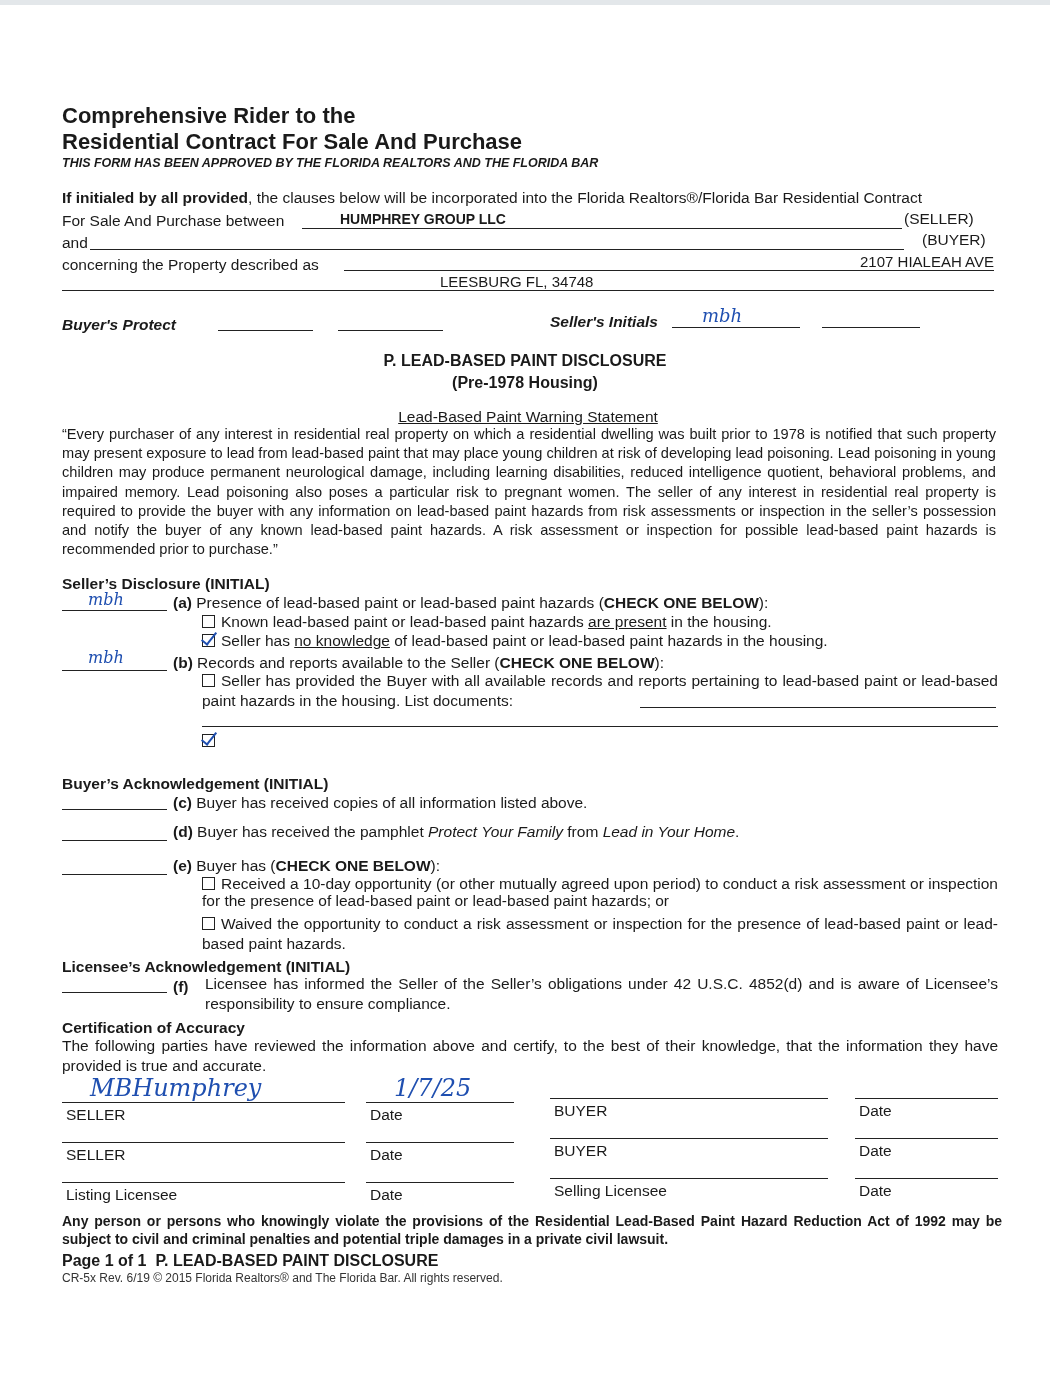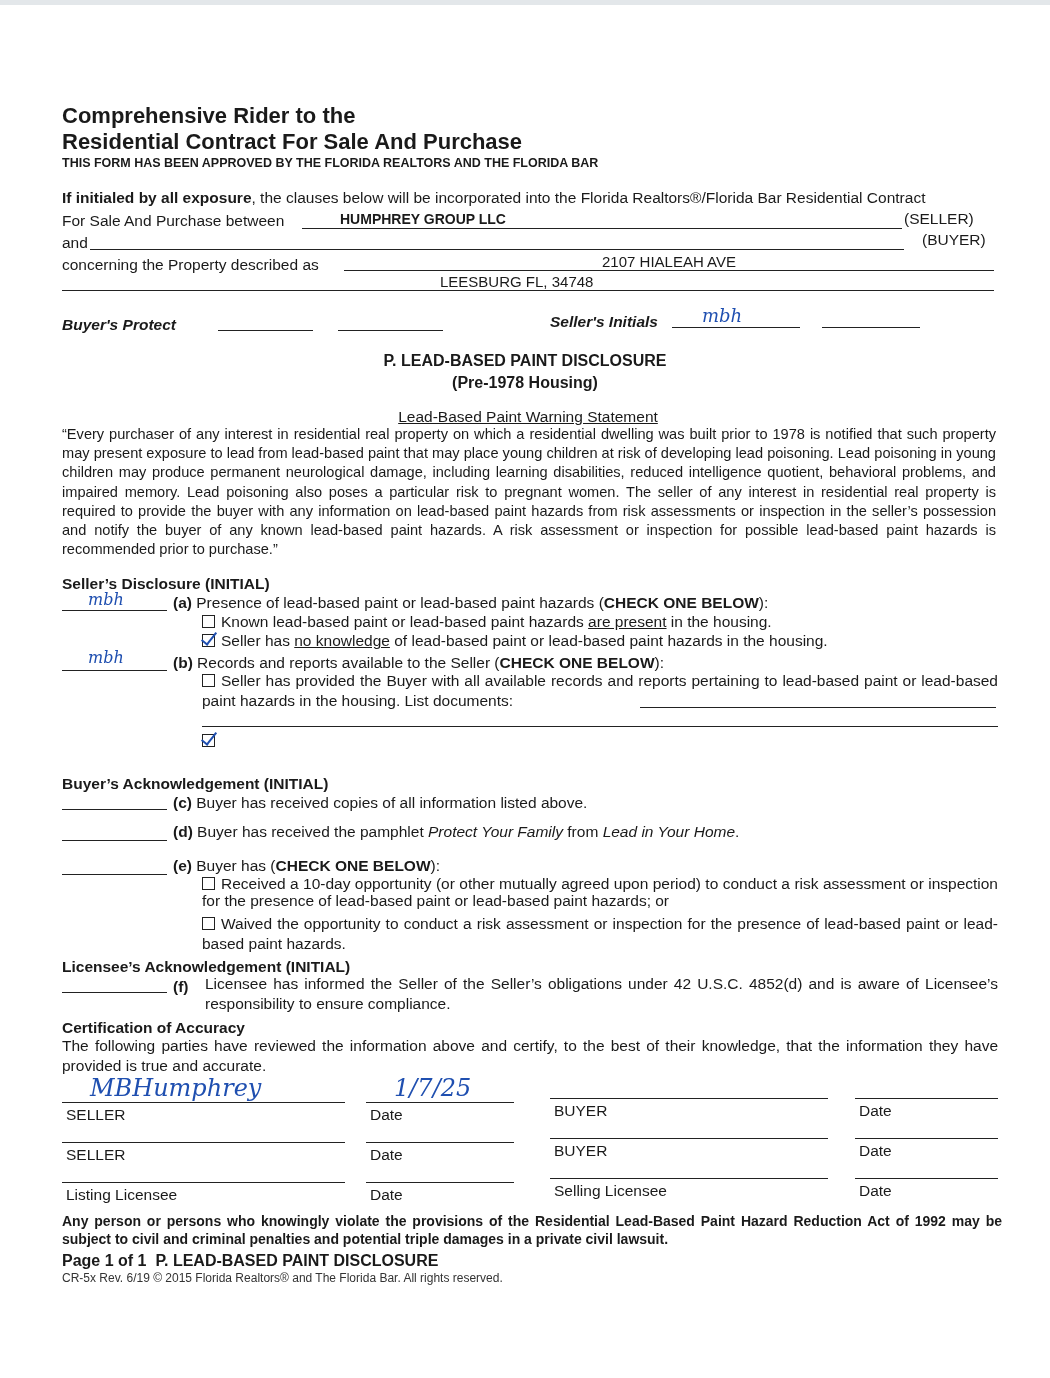--- a/index.html
+++ b/index.html
@@ -4,43 +4,43 @@
 <style>
   html,body{margin:0;padding:0;background:#fff;}
   body{width:1050px;height:1378px;position:relative;overflow:hidden;
        font-family:"Liberation Sans",sans-serif;color:#1a1a1a;}
   .topstrip{position:absolute;left:0;top:0;width:1050px;height:5px;background:#e3e7ea;}
   .abs{position:absolute;}
   .title{font-weight:bold;font-size:22px;line-height:27px;}
   .subtitle{font-weight:bold;font-size:12.5px;}
   .body{font-size:15.5px;line-height:19px;}
   .line{position:absolute;border-bottom:1.4px solid #222;height:0;}
-  .fillval{position:absolute;font-size:15px;text-align:center;}
+  .fillval{position:absolute;font-size:15px;text-align:right;}
   .ink{color:#1f4fb0;font-family:"DejaVu Serif",serif;font-style:italic;}
   .bold{font-weight:bold;}
   .ital{font-style:italic;}
   .ul{text-decoration:underline;text-align:right;}
   .center{text-align:center;}
   .justify{text-align:justify;}
   .box{display:inline-block;width:11px;height:11px;border:1.3px solid #222;vertical-align:-1px;margin-right:6px;position:relative;}
   .box.checked::after{content:"";position:absolute;left:2px;top:-6px;width:6px;height:14px;border-right:2px solid #1f4fb0;border-bottom:2px solid #1f4fb0;transform:rotate(38deg);}
   .sigcell{position:absolute;font-size:15.5px;}
   .sigline{position:absolute;border-bottom:1.4px solid #222;height:0;}
 </style>
 </head>
 <body>
 
 <div class="topstrip"></div>
 
 <div class="abs title" style="left:62px;top:102px;">Comprehensive Rider to the</div>
 <div class="abs title" style="left:62px;top:128px;">Residential Contract For Sale And Purchase</div>
-<div class="abs subtitle" style="left:62px;top:156px;">THIS FORM HAS BEEN APPROVED BY THE FLORIDA REALTORS AND THE FLORIDA BAR</div>
+<div class="abs subtitle" style="left:62px;top:156px;font-style:italic;">THIS FORM HAS BEEN APPROVED BY THE FLORIDA REALTORS AND THE FLORIDA BAR</div>
 
 <div class="abs body" style="left:62px;top:188px;width:935px;">
-  <span class="bold">If initialed by all exposure</span><span>, the clauses below will be incorporated into the Florida Realtors®/Florida Bar Residential Contract</span>
+  <span class="bold">If initialed by all provided</span><span>, the clauses below will be incorporated into the Florida Realtors®/Florida Bar Residential Contract</span>
 </div>
 <div class="abs body" style="left:62px;top:211px;">For Sale And Purchase between</div>
 <div class="line" style="left:302px;top:228px;width:600px;"></div>
 <div class="abs bold" style="left:340px;top:211px;font-size:14px;">HUMPHREY GROUP LLC</div>
 <div class="abs body" style="left:904px;top:209px;">(SELLER)</div>
 
 <div class="abs body" style="left:62px;top:233px;">and</div>
 <div class="line" style="left:90px;top:249px;width:814px;"></div>
 <div class="abs body" style="left:922px;top:230px;">(BUYER)</div>
 

